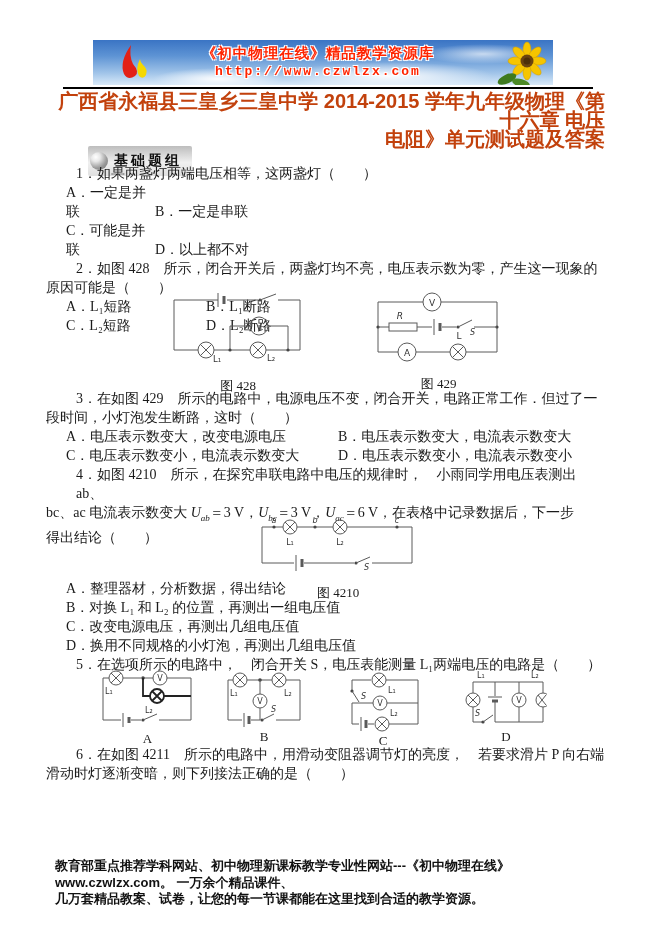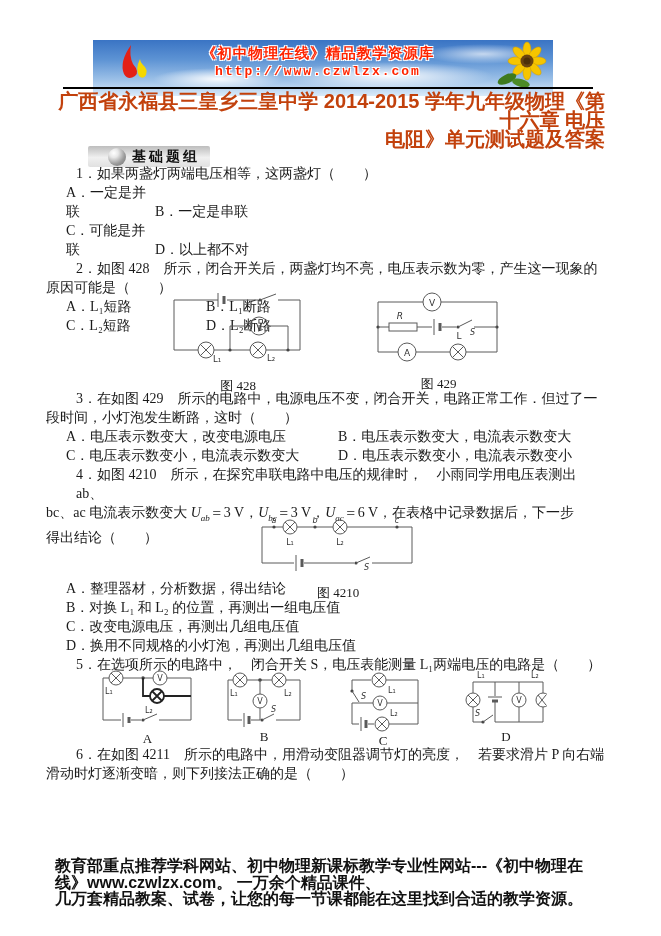--- a/index.html
+++ b/index.html
@@ -1,20 +1,20 @@
 <!DOCTYPE html>
 <html><head>
 <meta charset="utf-8">
 <style>
   html,body{margin:0;padding:0;background:#fff;}
   .page{position:relative;width:661px;height:936px;background:#fff;overflow:hidden;
         font-family:"Liberation Serif","DejaVu Serif",serif;color:#1a1a1a;}
 
   
-  .banner{position:absolute;left:93px;top:40px;width:460px;height:56px;overflow:hidden;
+  .banner{position:absolute;left:93px;top:40px;width:460px;height:45px;overflow:hidden;
           background:linear-gradient(180deg,#3a74c4 0%,#5d93d4 35%,#9ec2e8 72%,#d9eaf9 100%);}
   .cloud{position:absolute;border-radius:50%;
          background:radial-gradient(closest-side,rgba(255,255,255,.95),rgba(255,255,255,0));}
   .cloud.c1{left:190px;top:22px;width:210px;height:28px;}
   .cloud.c2{left:60px;top:28px;width:130px;height:22px;}
   .cloud.c3{left:330px;top:4px;width:120px;height:20px;opacity:.7;}
   .banner-title{position:absolute;top:4px;left:70px;width:310px;text-align:center;
        font-size:14.5px;font-weight:bold;color:#ff2400;letter-spacing:1px;
        font-family:"Liberation Sans","DejaVu Sans",sans-serif;
        text-shadow:-1px -1px 0 #fff,1px -1px 0 #fff,-1px 1px 0 #fff,1px 1px 0 #fff;}
@@ -26,23 +26,23 @@
   .sunflower{position:absolute;right:2px;top:1px;}
 
   .rule{position:absolute;left:63px;top:87px;width:530px;height:2px;background:#000;}
 
   
   .doc-title{position:absolute;left:57px;top:92px;width:548px;text-align:right;
        color:#c2410c;font-weight:bold;font-size:20px;line-height:19px;
        font-family:"Liberation Sans","DejaVu Sans",sans-serif;}
 
   
-  .badge{position:absolute;left:88px;top:146px;display:flex;align-items:center;height:21px;
+  .badge{position:absolute;left:88px;top:146px;display:flex;align-items:center;height:30px;
        background:linear-gradient(180deg,#bdbdbd,#f0f0f0 55%,#e0e0e0);
-       padding:0 10px 0 20px;border-radius:2px;}
+       padding:0 10px 0 2px;border-radius:2px;}
   .pearl{width:18px;height:18px;border-radius:50%;margin-right:6px;
        background:radial-gradient(circle at 32% 28%,#ffffff 0%,#e8e8e8 25%,#9a9a9a 62%,#6f6f6f 100%);}
   .badge-label{font-weight:bold;font-size:14px;letter-spacing:3px;color:#111;}
 
   
   .textblock{position:absolute;left:46px;width:560px;font-size:14px;line-height:19px;}
   .b1{top:164px;} .b2{top:389px;} .b3{top:579px;} .b4{top:745px;}
   .ind2{padding-left:30px;} .ind1{padding-left:20px;}
   .w89{display:inline-block;width:89px;} .w140{display:inline-block;width:140px;}
   .w272{display:inline-block;width:272px;}
@@ -61,21 +61,21 @@
   .cB{left:222px;top:670px;width:84px;}
   .cC{left:342px;top:672px;width:82px;}
   .cD{left:465px;top:670px;width:82px;}
   svg .wire{stroke:#5a5a5a;stroke-width:1;fill:none;}
   svg .thick{stroke:#222;stroke-width:1.8;fill:none;}
   svg .plate{stroke:#5a5a5a;stroke-width:3;fill:none;}
   svg .dot{fill:#444;stroke:none;}
   svg text{fill:#333;font-family:"DejaVu Sans","Liberation Sans",sans-serif;}
 
   
-  .footer{position:absolute;left:55px;top:858px;width:554px;font-size:16px;font-weight:bold;
+  .footer{position:absolute;left:55px;top:858px;width:554px;font-size:13px;font-weight:bold;
        line-height:16.5px;color:#111;font-family:"Liberation Sans","DejaVu Sans",sans-serif;}
 </style>
 </head>
 <body>
 
 <div class="page">
 
   <div class="banner">
     <div class="cloud c1"></div>
     <div class="cloud c2"></div>

